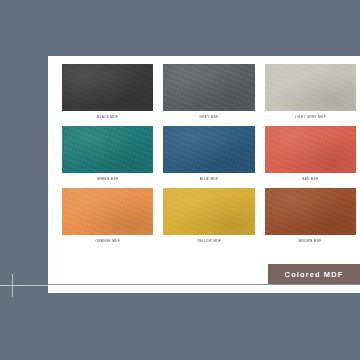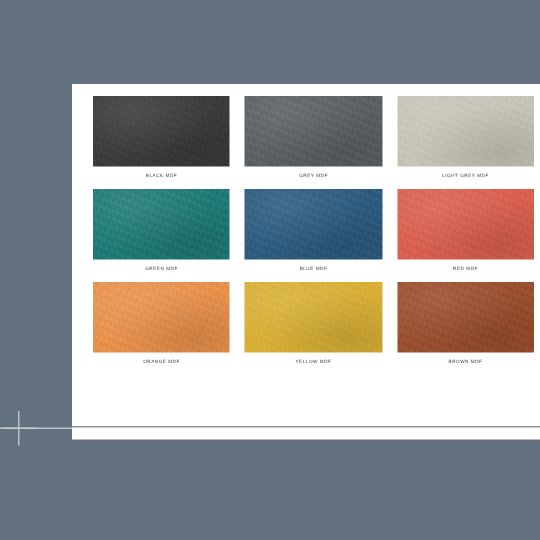--- a/index.html
+++ b/index.html
@@ -210,17 +210,20 @@
 
         <div class="swatch-cell">
           <div class="swatch-chip" style="background-color: rgb(154, 79, 46);"></div>
           <div class="swatch-label">BROWN MDF</div>
         </div>
 
       </div>
 
       <div id="page-rule"></div>
 
+      <div id="title-banner" style="background-color: rgb(122, 100, 96);">
+        <span style="color: rgb(255, 255, 255);">Colored MDF</span>
+      </div>
 
     </div>
   </div>
 
 </div>
 
 </body></html>

